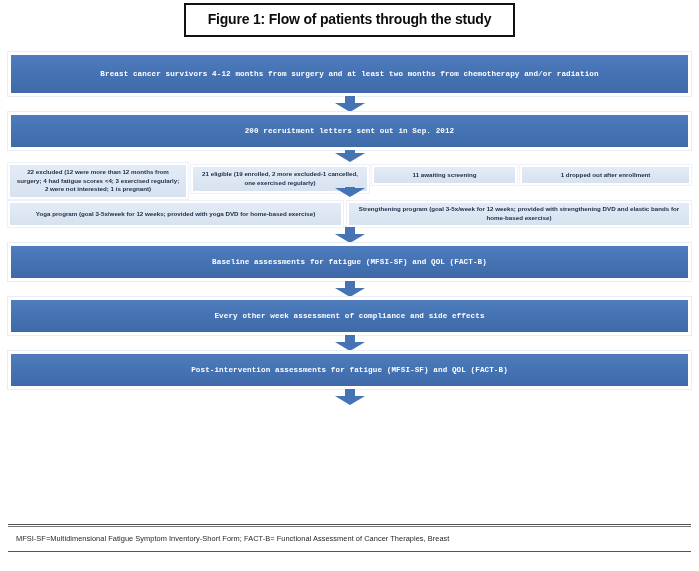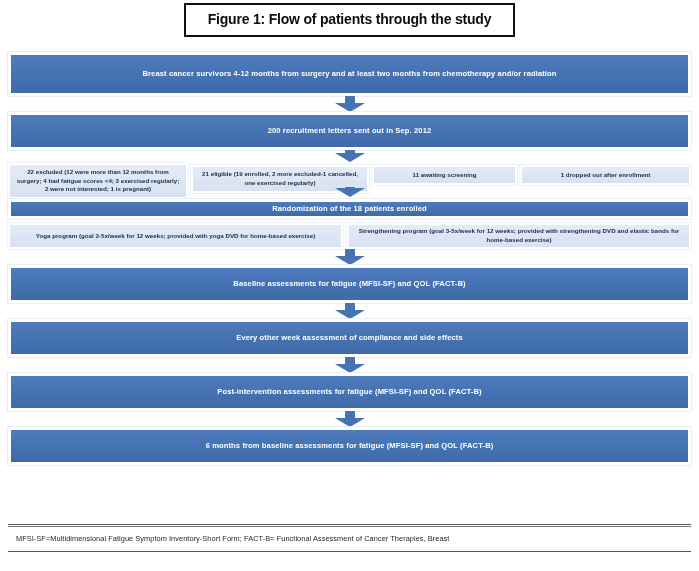--- a/index.html
+++ b/index.html
@@ -49,20 +49,21 @@
     color: #ffffff;
     display: flex;
     align-items: center;
     justify-content: center;
     text-align: center;
     font-size: 7.6px;
     font-weight: 700;
     letter-spacing: 0.1px;
     line-height: 1.35;
     padding: 2px 10px;
+    font-family: Liberation Mono, monospace;
   }
   .bar.h-tall { height: 44px; }
   .bar.h-mid  { height: 38px; }
   .bar.h-xs   { height: 20px; }
 
   
   .lite {
     background: #dbe5f1;
     background-image: linear-gradient(to bottom, #e3ebf6 0%, #d7e2f0 100%);
     border: 2px solid #ffffff;
@@ -178,21 +179,20 @@
     <div class="lite" style="flex: 1 1 auto; height: 20px;">1 dropped out after enrollment</div>
   </div>
 
   <div class="arrow-row small" style="height:10px; margin-top:-12px;">
     <div class="arrow">
       <div class="shaft"></div>
         <div class="head"></div>
     </div>
   </div>
 
-  <div class="bar h-xs" style="margin-top:2px;">Randomization of the 18 patients enrolled</div>
 
   <div class="row-2">
     <div class="lite" style="flex: 0 0 335px; height: 26px;">Yoga program  (goal 3-5x/week for 12 weeks; provided with yoga DVD for home-based exercise)</div>
     <div class="lite" style="flex: 1 1 auto; height: 26px;">Strengthening program (goal 3-5x/week for 12 weeks; provided with strengthening DVD and elastic bands for home-based exercise)</div>
   </div>
 
   <div class="arrow-row">
     <div class="arrow">
       <div class="shaft"></div>
         <div class="head"></div>
@@ -219,21 +219,20 @@
 
   <div class="bar h-mid">Post-intervention assessments for fatigue (MFSI-SF) and QOL (FACT-B)</div>
 
   <div class="arrow-row">
     <div class="arrow">
       <div class="shaft"></div>
         <div class="head"></div>
     </div>
   </div>
 
-  <div class="bar h-mid">6 months from baseline assessments for fatigue (MFSI-SF) and QOL (FACT-B)</div>
 
 </div>
 
 <div class="footnote-wrap">
   <div class="rule-top"></div>
   <div class="rule-thin"></div>
   <div class="footnote">MFSI-SF=Multidimensional Fatigue Symptom Inventory-Short Form; FACT-B= Functional Assessment of Cancer Therapies, Breast</div>
   <div class="rule-bottom"></div>
 </div>
 

